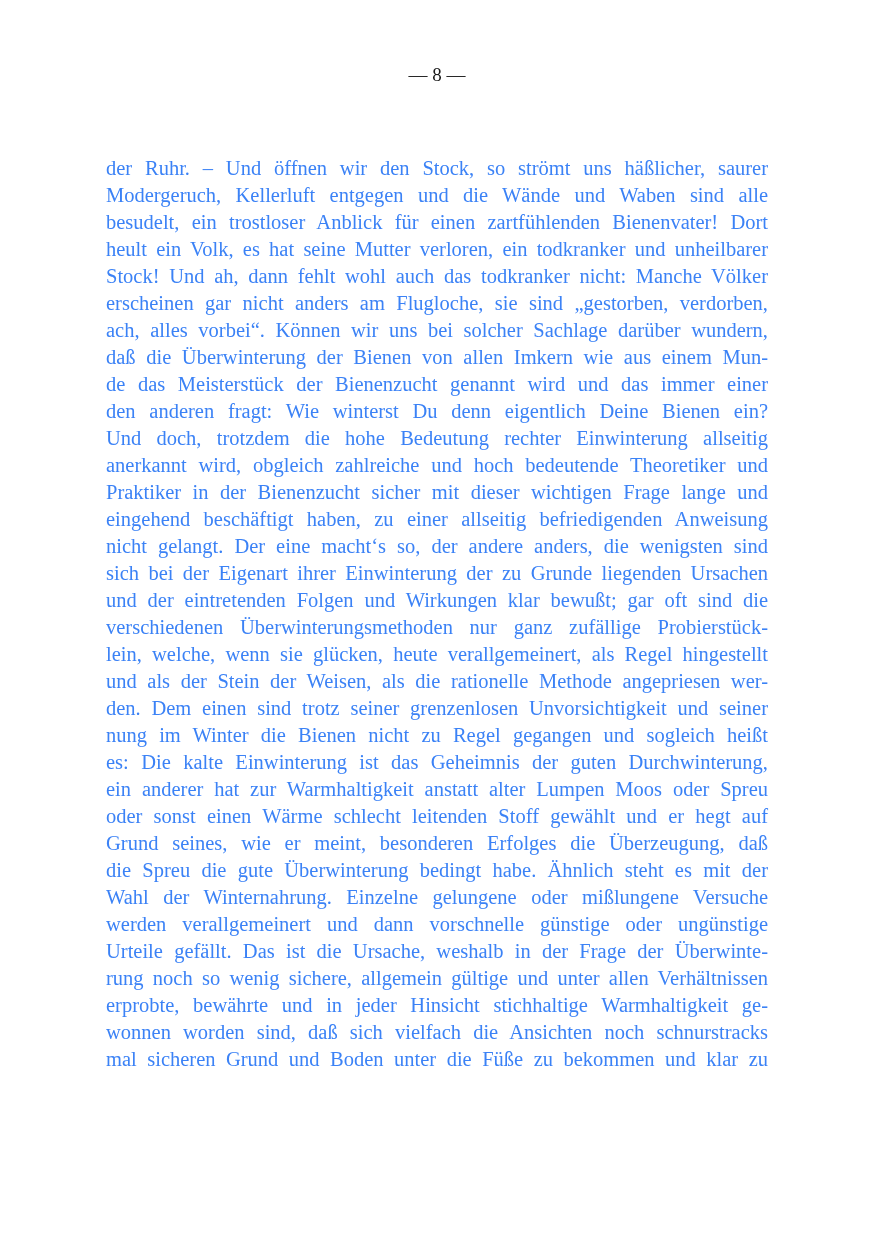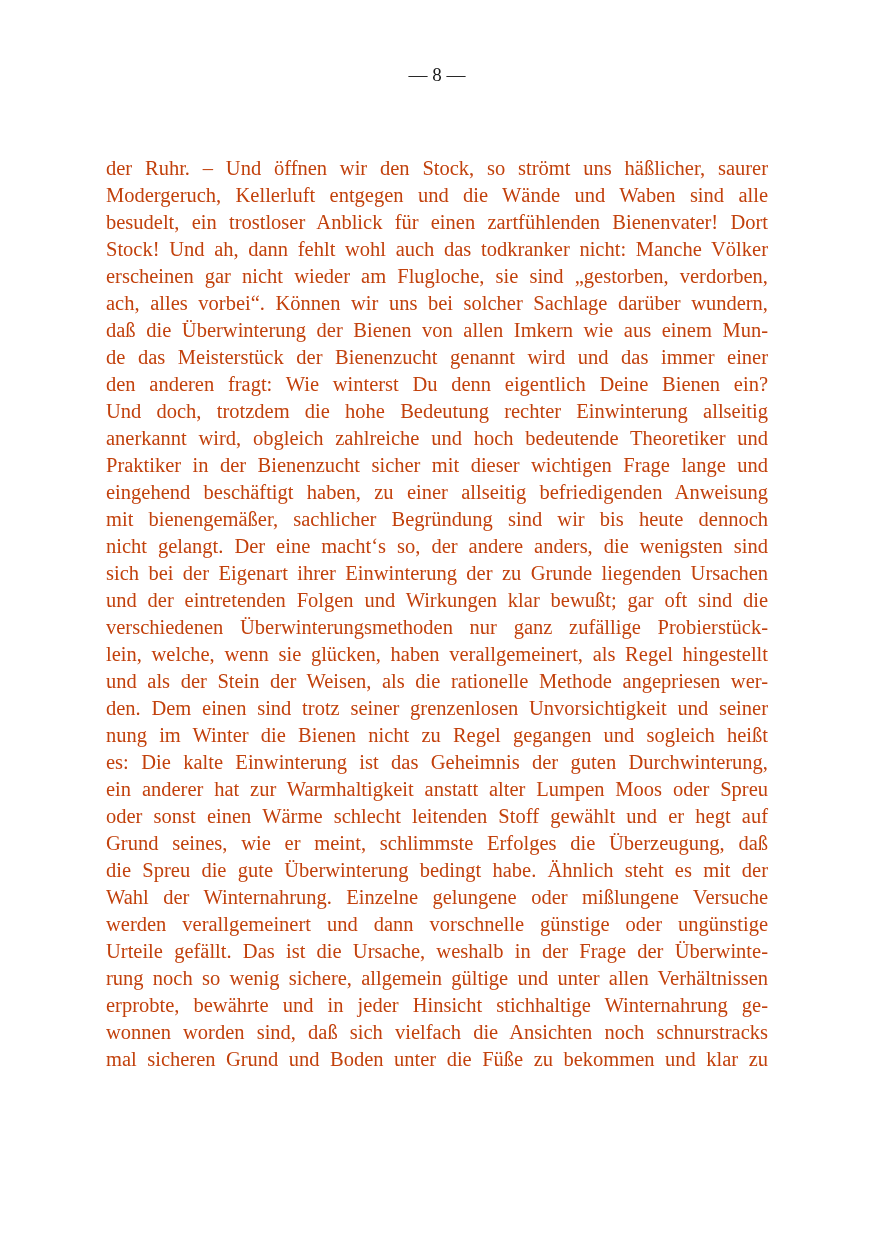--- a/index.html
+++ b/index.html
@@ -4,61 +4,61 @@
 <style>
   html, body { margin: 0; padding: 0; background: #ffffff; }
   body { width: 874px; height: 1240px; position: relative; overflow: hidden; }
   .page-number {
     position: absolute; top: 64px; left: 0; width: 874px; text-align: center;
     font-family: "Liberation Serif", "DejaVu Serif", serif; font-size: 19px; color: #1a1a1a;
   }
   .body-text {
     position: absolute; top: 155px; left: 106px; width: 662px;
     font-family: "Liberation Serif", "DejaVu Serif", serif; font-size: 20.5px; line-height: 27px;
-    color: #c2410c;
+    color: #3b82f6;
   }
   .line {
     display: block; white-space: nowrap; text-align: justify; text-align-last: justify;
     height: 27px; overflow: visible;
   }
 </style>
 </head>
 <body>
 
 <div>
   <div class="page-number">— 8 —</div>
   <div class="body-text" id="body-text">
       <span class="line">der Ruhr. – Und öffnen wir den Stock, so strömt uns häßlicher, saurer</span>
       <span class="line">Modergeruch, Kellerluft entgegen und die Wände und Waben sind alle</span>
       <span class="line">besudelt, ein trostloser Anblick für einen zartfühlenden Bienenvater! Dort</span>
+      <span class="line">heult ein Volk, es hat seine Mutter verloren, ein todkranker und unheilbarer</span>
       <span class="line">Stock! Und ah, dann fehlt wohl auch das todkranker nicht: Manche Völker</span>
-      <span class="line">erscheinen gar nicht wieder am Flugloche, sie sind „gestorben, verdorben,</span>
+      <span class="line">erscheinen gar nicht anders am Flugloche, sie sind „gestorben, verdorben,</span>
       <span class="line">ach, alles vorbei“. Können wir uns bei solcher Sachlage darüber wundern,</span>
       <span class="line">daß die Überwinterung der Bienen von allen Imkern wie aus einem Mun-</span>
       <span class="line">de das Meisterstück der Bienenzucht genannt wird und das immer einer</span>
       <span class="line">den anderen fragt: Wie winterst Du denn eigentlich Deine Bienen ein?</span>
       <span class="line">Und doch, trotzdem die hohe Bedeutung rechter Einwinterung allseitig</span>
       <span class="line">anerkannt wird, obgleich zahlreiche und hoch bedeutende Theoretiker und</span>
       <span class="line">Praktiker in der Bienenzucht sicher mit dieser wichtigen Frage lange und</span>
       <span class="line">eingehend beschäftigt haben, zu einer allseitig befriedigenden Anweisung</span>
-      <span class="line">mit bienengemäßer, sachlicher Begründung sind wir bis heute dennoch</span>
       <span class="line">nicht gelangt. Der eine macht‘s so, der andere anders, die wenigsten sind</span>
       <span class="line">sich bei der Eigenart ihrer Einwinterung der zu Grunde liegenden Ursachen</span>
       <span class="line">und der eintretenden Folgen und Wirkungen klar bewußt; gar oft sind die</span>
       <span class="line">verschiedenen Überwinterungsmethoden nur ganz zufällige Probierstück-</span>
-      <span class="line">lein, welche, wenn sie glücken, haben verallgemeinert, als Regel hingestellt</span>
+      <span class="line">lein, welche, wenn sie glücken, heute verallgemeinert, als Regel hingestellt</span>
       <span class="line">und als der Stein der Weisen, als die rationelle Methode angepriesen wer-</span>
       <span class="line">den. Dem einen sind trotz seiner grenzenlosen Unvorsichtigkeit und seiner</span>
       <span class="line">nung im Winter die Bienen nicht zu Regel gegangen und sogleich heißt</span>
       <span class="line">es: Die kalte Einwinterung ist das Geheimnis der guten Durchwinterung,</span>
       <span class="line">ein anderer hat zur Warmhaltigkeit anstatt alter Lumpen Moos oder Spreu</span>
       <span class="line">oder sonst einen Wärme schlecht leitenden Stoff gewählt und er hegt auf</span>
-      <span class="line">Grund seines, wie er meint, schlimmste Erfolges die Überzeugung, daß</span>
+      <span class="line">Grund seines, wie er meint, besonderen Erfolges die Überzeugung, daß</span>
       <span class="line">die Spreu die gute Überwinterung bedingt habe. Ähnlich steht es mit der</span>
       <span class="line">Wahl der Winternahrung. Einzelne gelungene oder mißlungene Versuche</span>
       <span class="line">werden verallgemeinert und dann vorschnelle günstige oder ungünstige</span>
       <span class="line">Urteile gefällt. Das ist die Ursache, weshalb in der Frage der Überwinte-</span>
       <span class="line">rung noch so wenig sichere, allgemein gültige und unter allen Verhältnissen</span>
-      <span class="line">erprobte, bewährte und in jeder Hinsicht stichhaltige Winternahrung ge-</span>
+      <span class="line">erprobte, bewährte und in jeder Hinsicht stichhaltige Warmhaltigkeit ge-</span>
       <span class="line">wonnen worden sind, daß sich vielfach die Ansichten noch schnurstracks</span>
       <span class="line">mal sicheren Grund und Boden unter die Füße zu bekommen und klar zu</span>
     </div>
 </div>
 
 </body></html>

